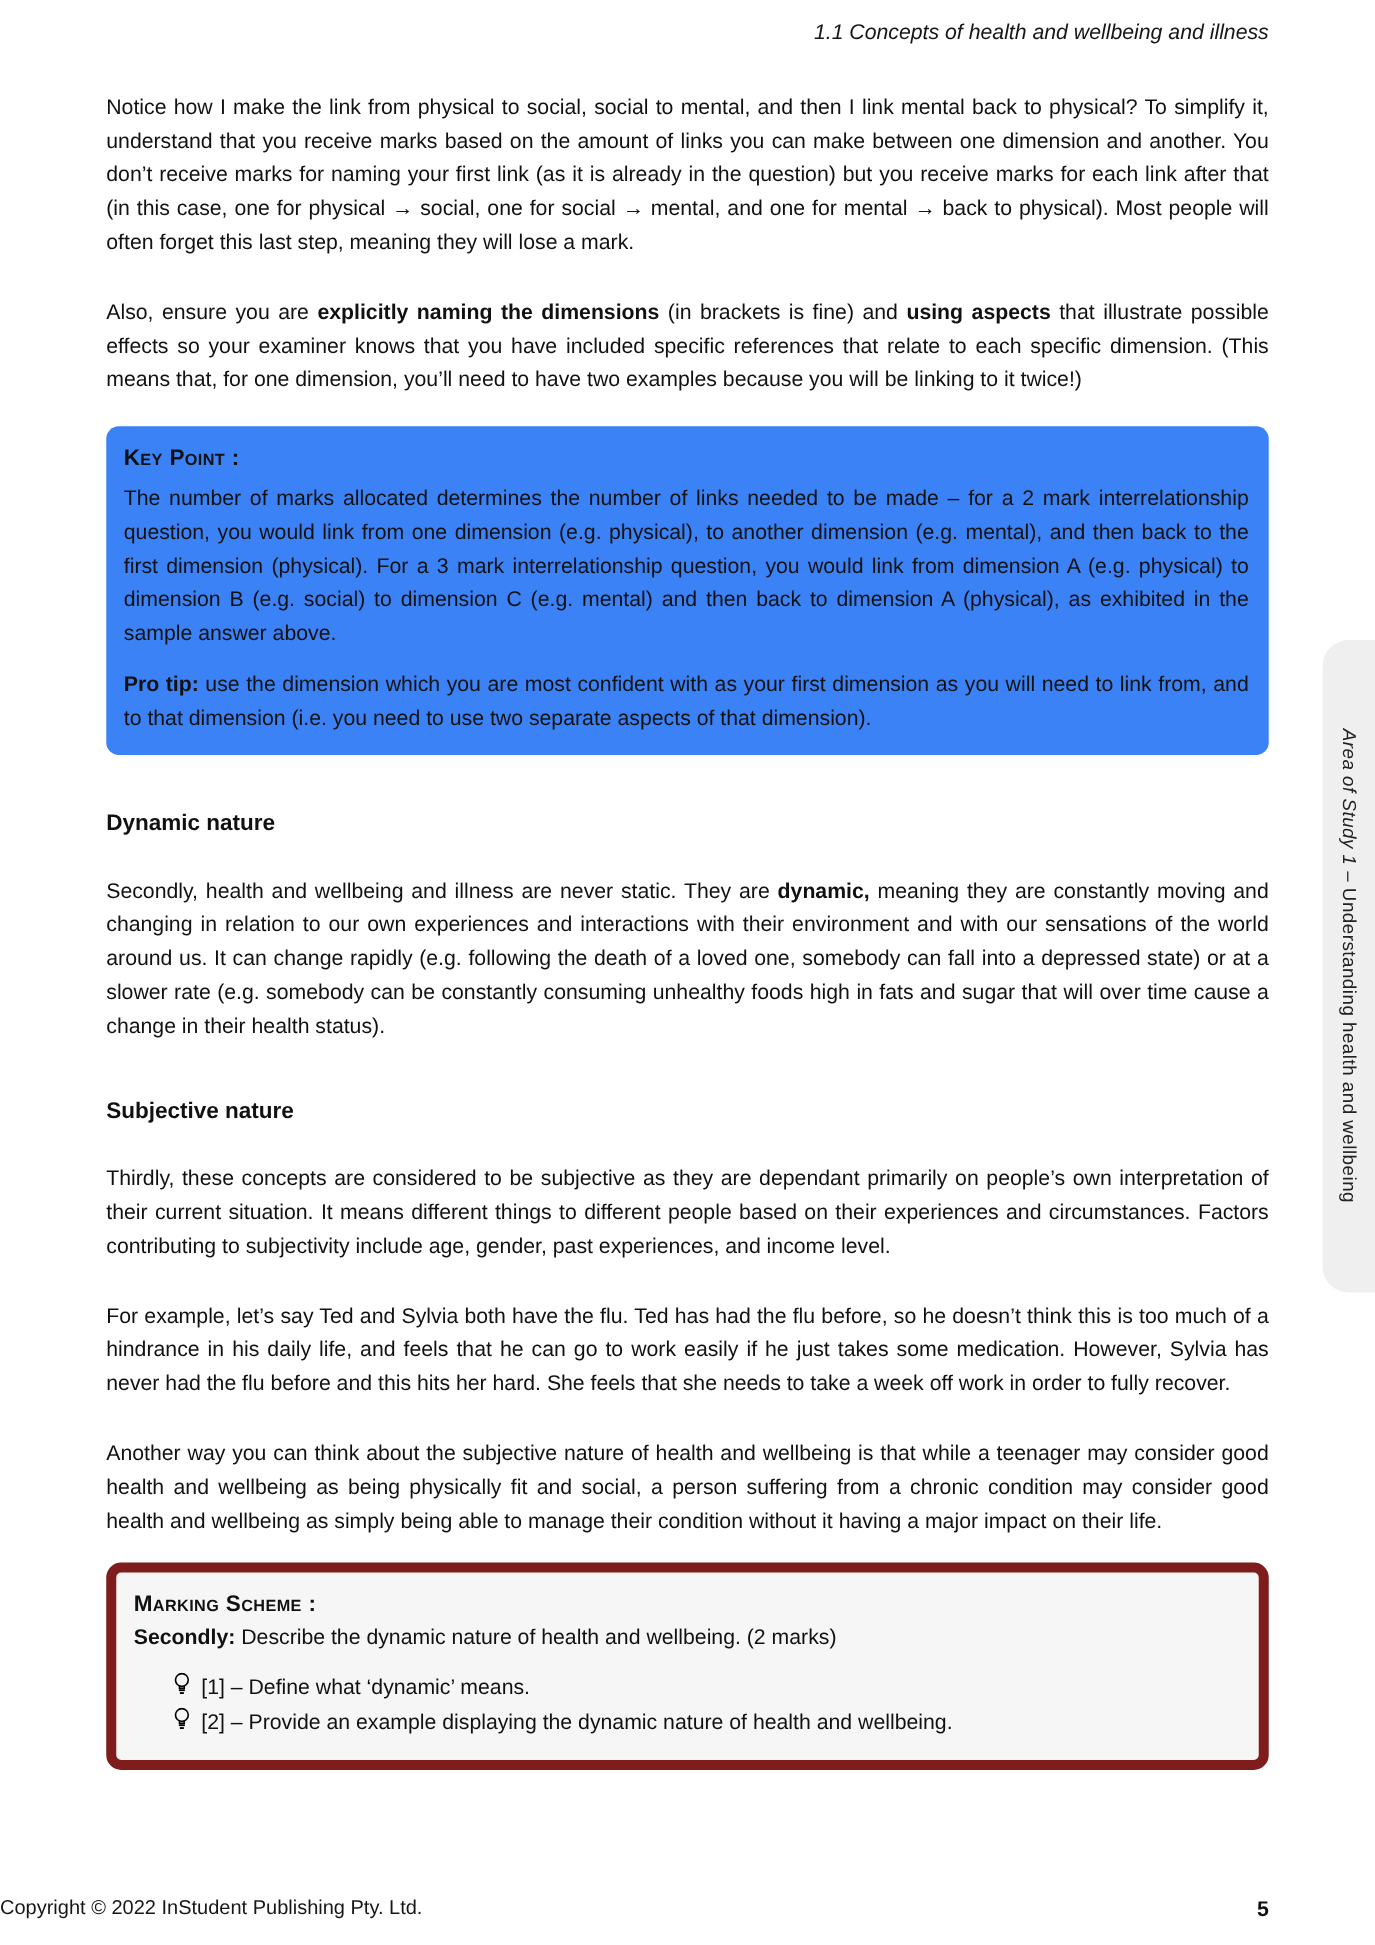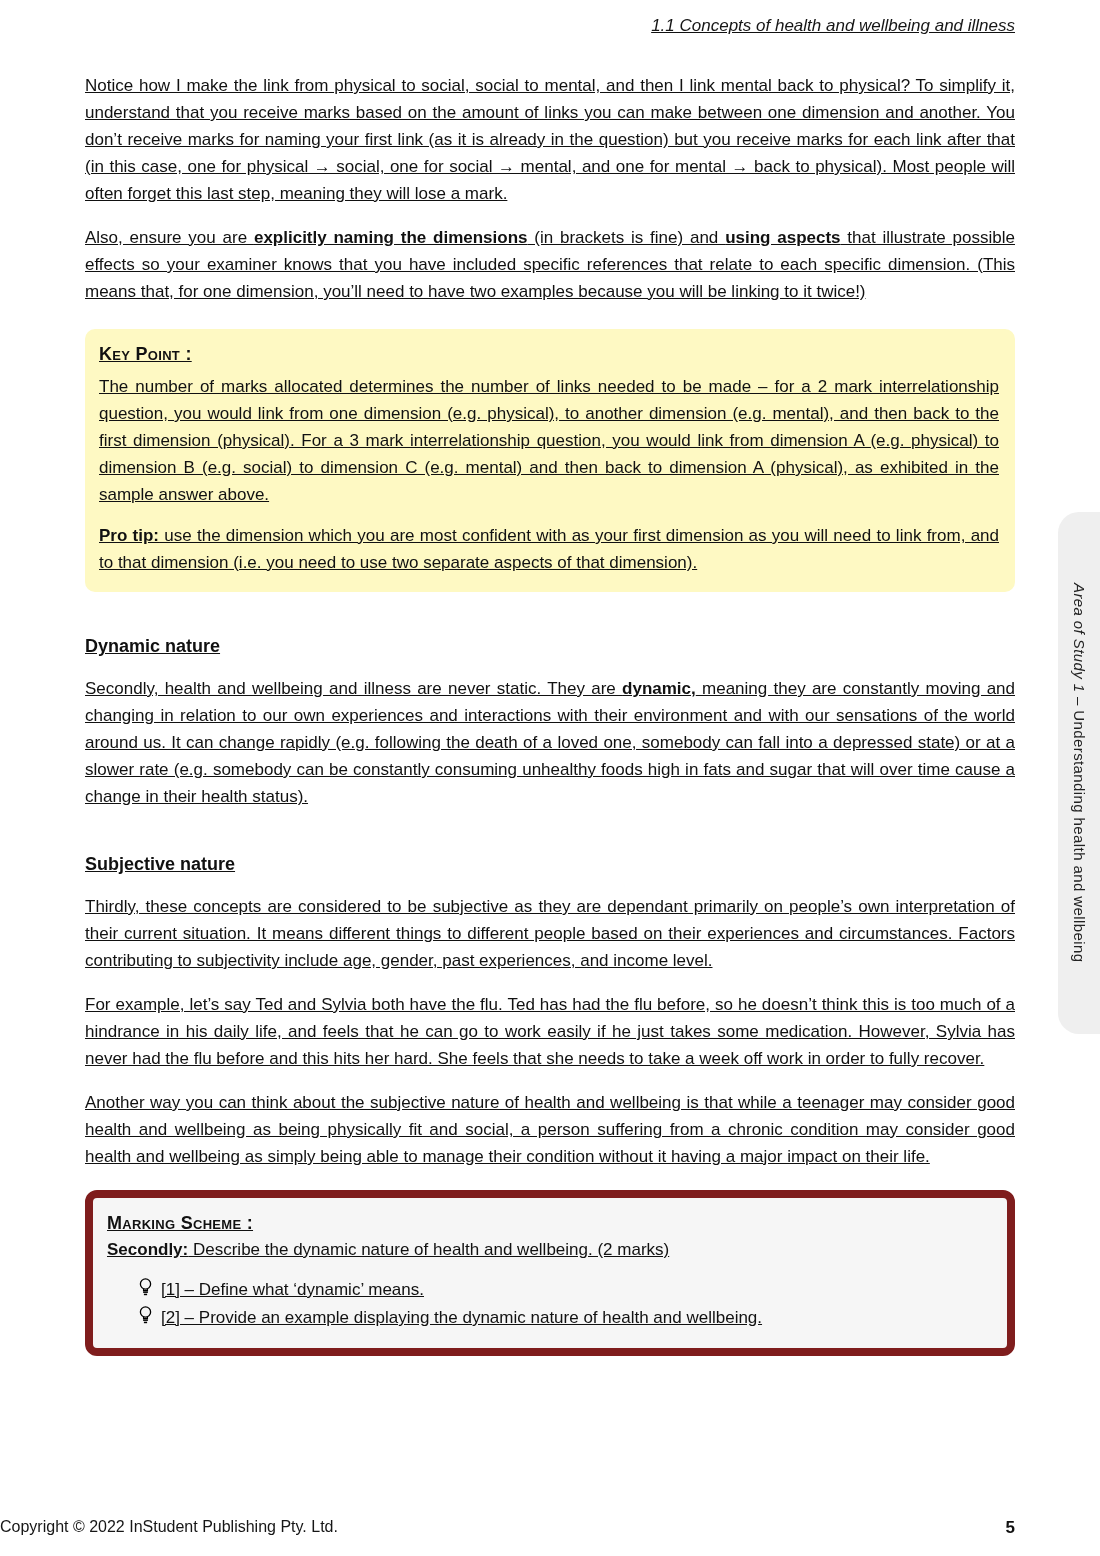--- a/index.html
+++ b/index.html
@@ -4,45 +4,45 @@
 <style>
   * { margin: 0; padding: 0; box-sizing: border-box; }
   html, body { background: #ffffff; }
   body {
     width: 1100px; height: 1556px;
     font-family: "Liberation Sans", sans-serif;
     color: #111;
     position: relative;
     overflow: hidden;
   }
-  .page { position: relative; width: 1100px; height: 1160px; text-decoration: underline; }
+  .page { position: relative; width: 1100px; height: 1160px; }
 
   .page-header {
     padding-top: 16px;
     margin: 0 85px;
     text-align: right;
     font-style: italic;
     font-size: 17px;
     color: #161616;
   }
 
   .content { margin: 0 85px; width: 930px; }
 
   p.body-text {
     font-size: 17px;
     line-height: 27px;
     text-align: justify;
-    margin-top: 17px;
+    margin-top: 29px;
   }
   p.first { margin-top: 36px; }
   b { font-weight: bold; }
 
   .keypoint-box {
     margin-top: 24px;
-    background: #fef9c3;
+    background: #3b82f6;
     border-radius: 10px;
     padding: 12px 16px 16px 14px;
   }
   .box-heading {
     font-weight: bold;
     font-variant: small-caps;
     font-size: 18px;
     letter-spacing: 0.3px;
     line-height: 26px;
   }

